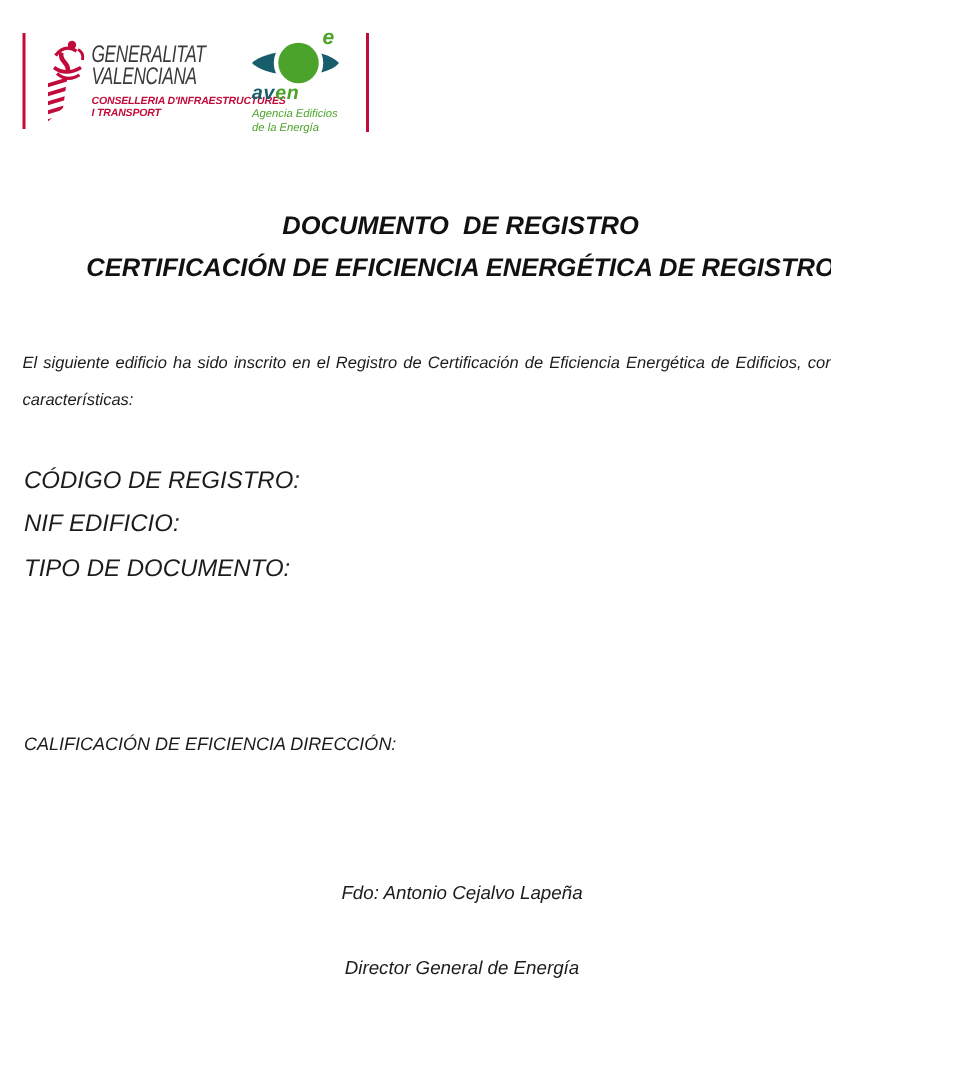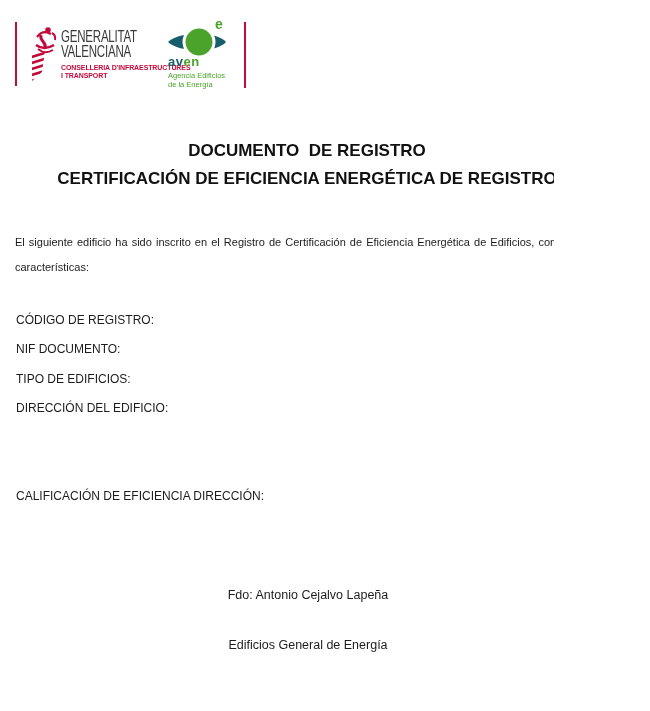--- a/index.html
+++ b/index.html
@@ -11,20 +11,21 @@
   }
   *{margin:0;padding:0;box-sizing:border-box;}
   html,body{background:#ffffff;}
   .page{
     position:relative;
     width:554px;height:711px;
     background:#ffffff;
     font-family:"Liberation Sans", sans-serif;
     color:var(--ink);
     overflow:hidden;
+    font-style:italic;
   }
 
   
   .rule{position:absolute;width:2px;background:var(--gv-red);}
   .rule-left{left:15px;top:22px;height:64px;}
   .rule-right{left:244px;top:22px;height:66px;}
 
   .gv-emblem{position:absolute;left:30px;top:25px;width:30px;height:58px;}
   .gv-text{position:absolute;left:61px;top:29px;}
   .gv-name{
@@ -57,21 +58,21 @@
   .doc-title.t1{top:141px;white-space:pre;}
   .doc-title.t2{top:169px;}
 
   .intro{
     position:absolute;left:15px;top:230px;width:613px;
     font-size:11px;line-height:24.5px;text-align:justify;color:var(--ink);
   }
 
   .fields{
     position:absolute;left:16px;top:306px;
-    font-size:12px;line-height:29.3px;color:var(--ink);
+    font-size:16px;line-height:29.3px;color:var(--ink);
   }
   .qualification{
     position:absolute;left:16px;top:489px;
     font-size:12px;color:var(--ink);
   }
 
   .sig-line{
     position:absolute;left:0;width:616px;text-align:center;
     font-size:12.5px;color:var(--ink);
   }
@@ -133,23 +134,22 @@
     </div>
   </div>
 
   <div class="doc-title t1">DOCUMENTO  DE REGISTRO</div>
   <div class="doc-title t2">CERTIFICACIÓN DE EFICIENCIA ENERGÉTICA DE REGISTRO</div>
 
   <p class="intro">El siguiente edificio ha sido inscrito en el Registro de Certificación de Eficiencia Energética de Edificios, con las siguientes características:</p>
 
   <div class="fields">
     <div>CÓDIGO DE REGISTRO:</div>
-    <div>NIF DOCUMENTO:</div>
-    <div>TIPO DE EDIFICIOS:</div>
-    <div>DIRECCIÓN DEL EDIFICIO:</div>
+    <div>NIF EDIFICIO:</div>
+    <div>TIPO DE DOCUMENTO:</div>
   </div>
 
   <div class="qualification">CALIFICACIÓN DE EFICIENCIA DIRECCIÓN:</div>
 
   <div class="sig-line sig-name">Fdo: Antonio Cejalvo Lapeña</div>
-  <div class="sig-line sig-title">Edificios General de Energía</div>
+  <div class="sig-line sig-title">Director General de Energía</div>
 
 </div>
 
 </body></html>

